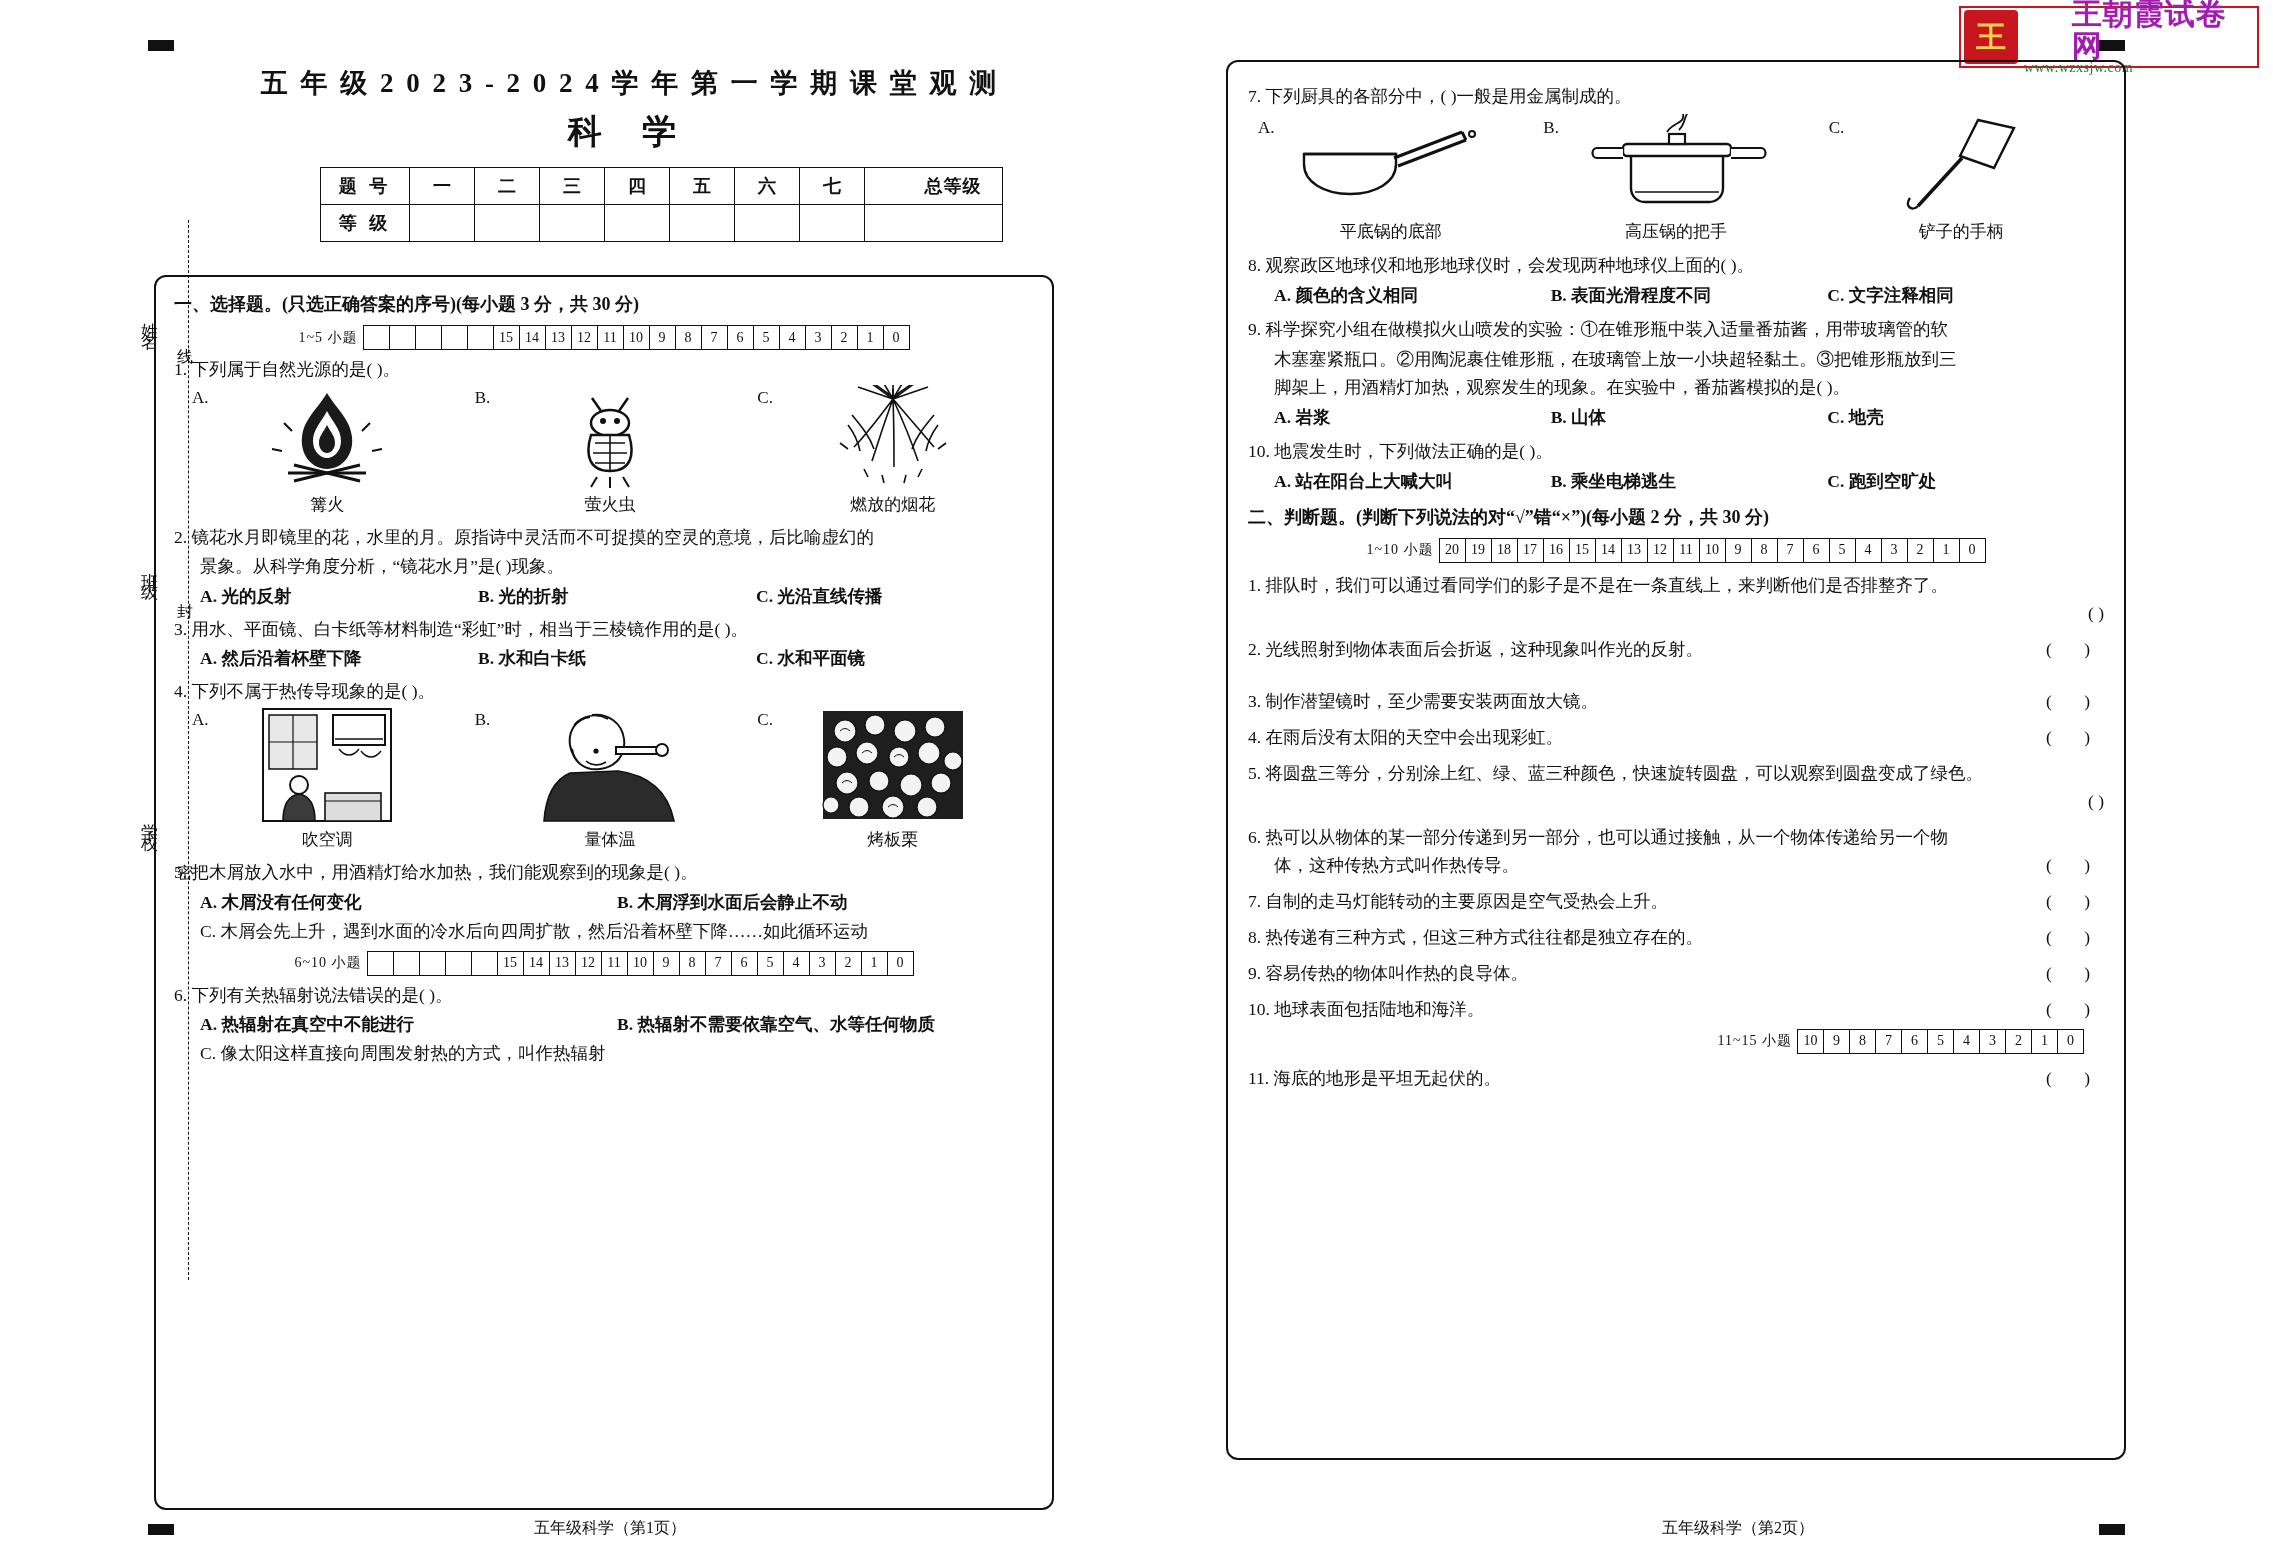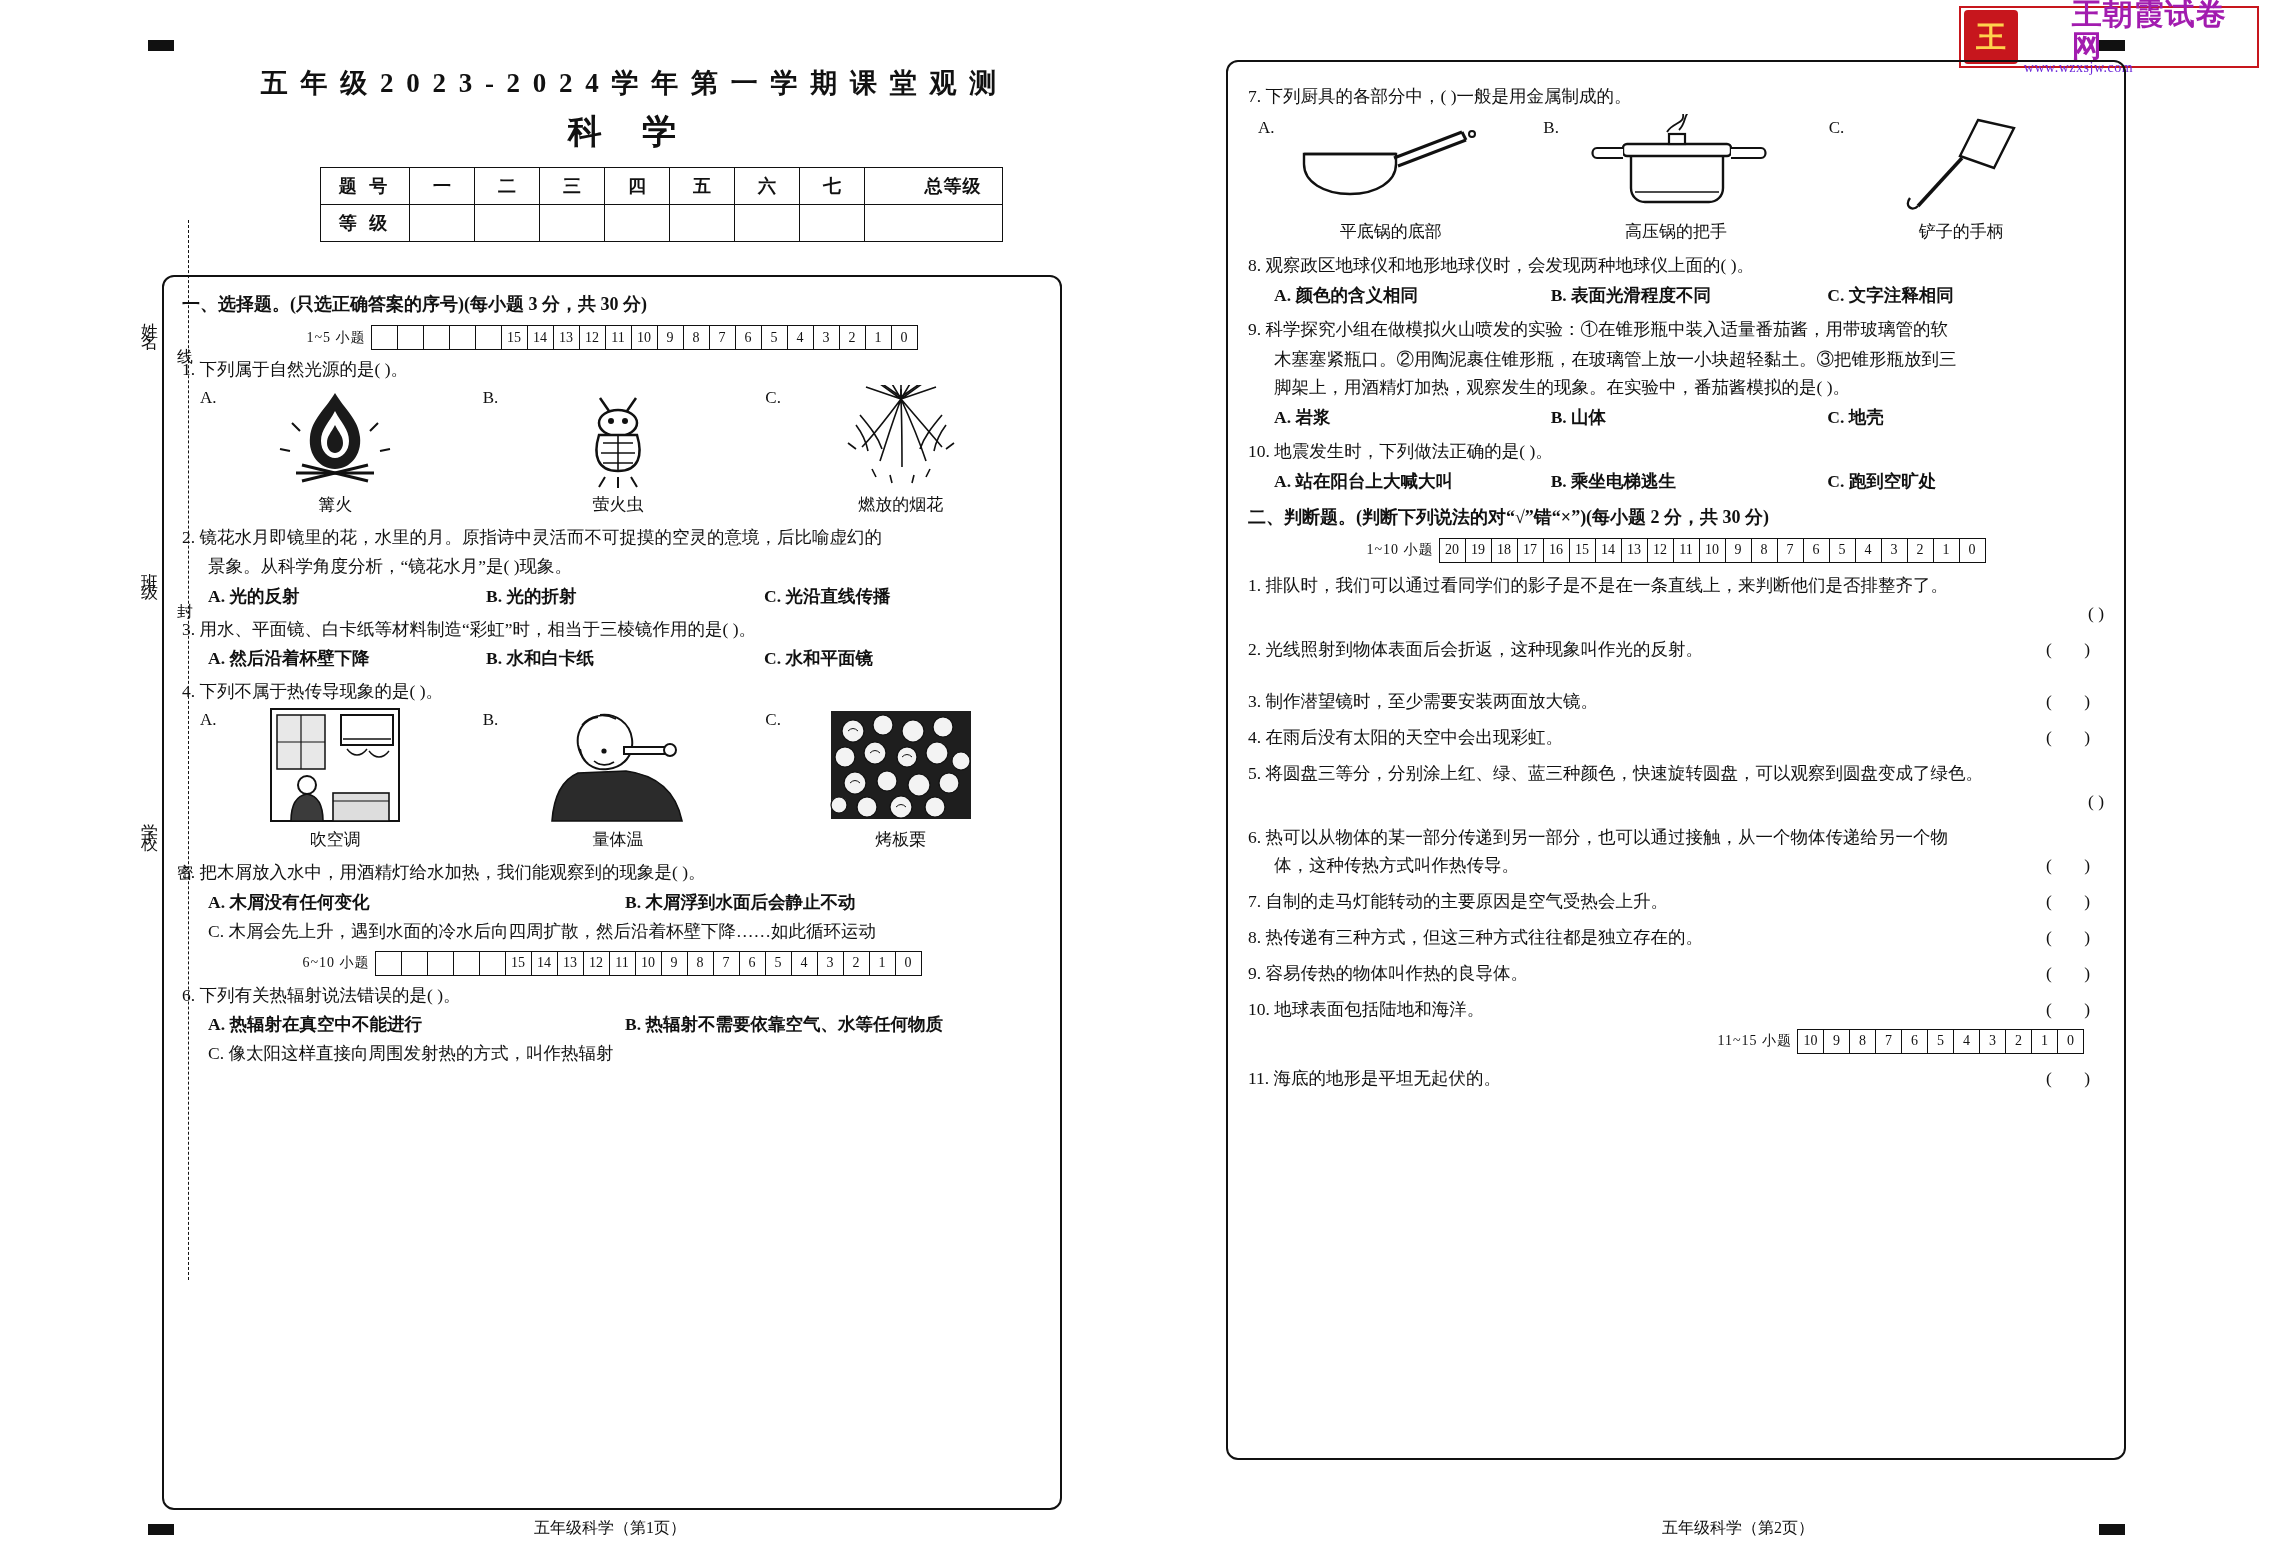--- a/index.html
+++ b/index.html
@@ -24,21 +24,21 @@
   }
   .logo-mark{
     width:54px;height:54px;margin:2px 6px 2px 3px;
     background:#c7161d;border-radius:4px;
     display:flex;align-items:center;justify-content:center;
     color:#ffd34d;font-size:30px;font-weight:bold;
     font-family:"Liberation Serif",serif;
   }
   .logo-txt{display:flex;flex-direction:column;justify-content:center;line-height:1.05;}
   .logo-cn{color:#a21caf;font-size:30px;font-weight:bold;letter-spacing:1px;margin-left:48px;}
-  .logo-url{color:#6d28d9;font-size:14px;letter-spacing:0.5px;}
+  .logo-url{color:#15803d;font-size:14px;letter-spacing:0.5px;}
 
   
   .cmark{position:absolute;width:26px;height:11px;background:#111;}
   .cm1{left:148px;top:40px;}
   .cm2{right:148px;top:40px;}
   .cm3{left:148px;bottom:30px;}
   .cm4{right:148px;bottom:30px;}
 
   
   .left{position:absolute;left:130px;top:40px;width:960px;height:1470px;}
@@ -77,21 +77,21 @@
   .vtxt.l1{top:150px;}
   .vtxt.l2{top:400px;}
   .vtxt.l3{top:650px;}
   .vmark{position:absolute;left:44px;writing-mode:vertical-rl;font-size:16px;letter-spacing:10px;}
   .vmark.m1{top:175px;}
   .vmark.m2{top:430px;}
   .vmark.m3{top:690px;}
 
   
   .box{
-    position:absolute;left:32px;top:235px;width:900px;height:1235px;
+    position:absolute;left:24px;top:235px;width:900px;height:1235px;
     border:2px solid #111;border-radius:12px;box-sizing:border-box;
     padding:12px 18px;font-size:17.5px;line-height:1.55;
   }
   .sec-h{font-weight:bold;font-size:18px;margin:2px 0 4px 0;}
   .ansrow{display:flex;align-items:center;justify-content:center;margin:6px 0 2px 0;}
   .ansrow .lab{font-size:14px;margin-right:6px;letter-spacing:1px;}
   .cells{display:flex;}
   .cells span{
     width:25px;height:23px;border:1px solid #111;margin-left:-1px;
     display:flex;align-items:center;justify-content:center;font-size:14px;

